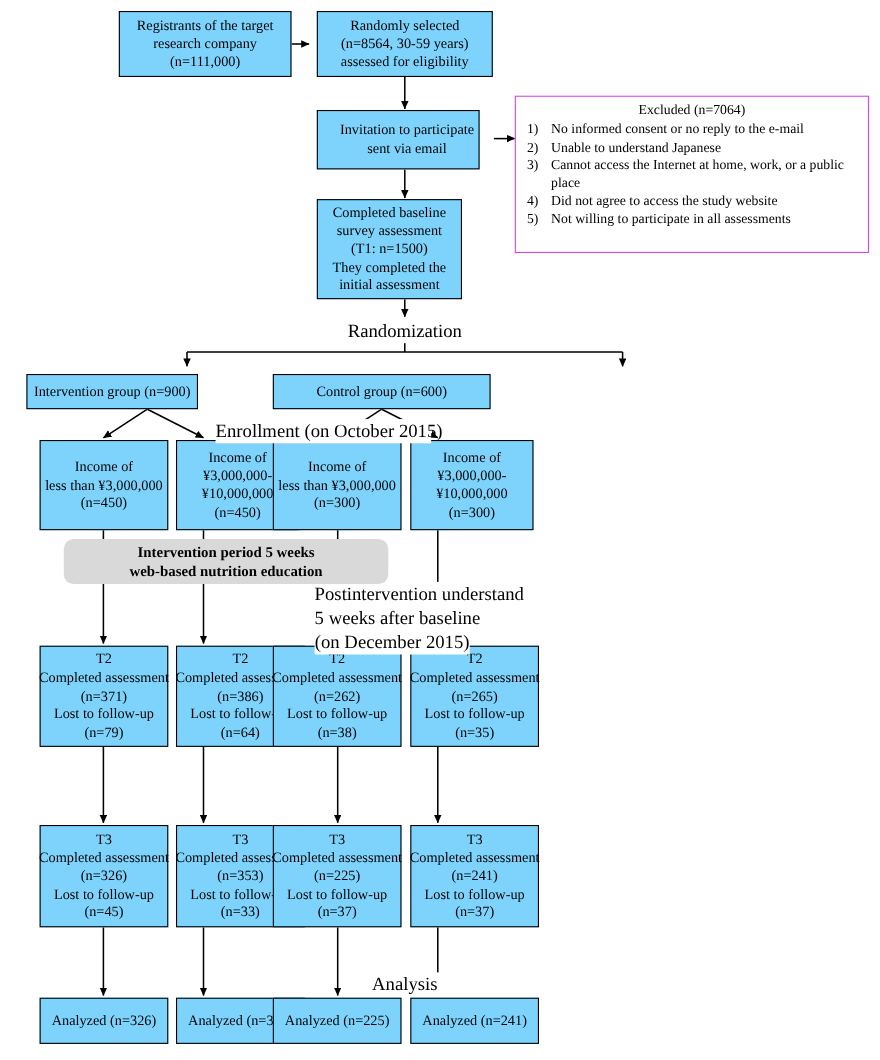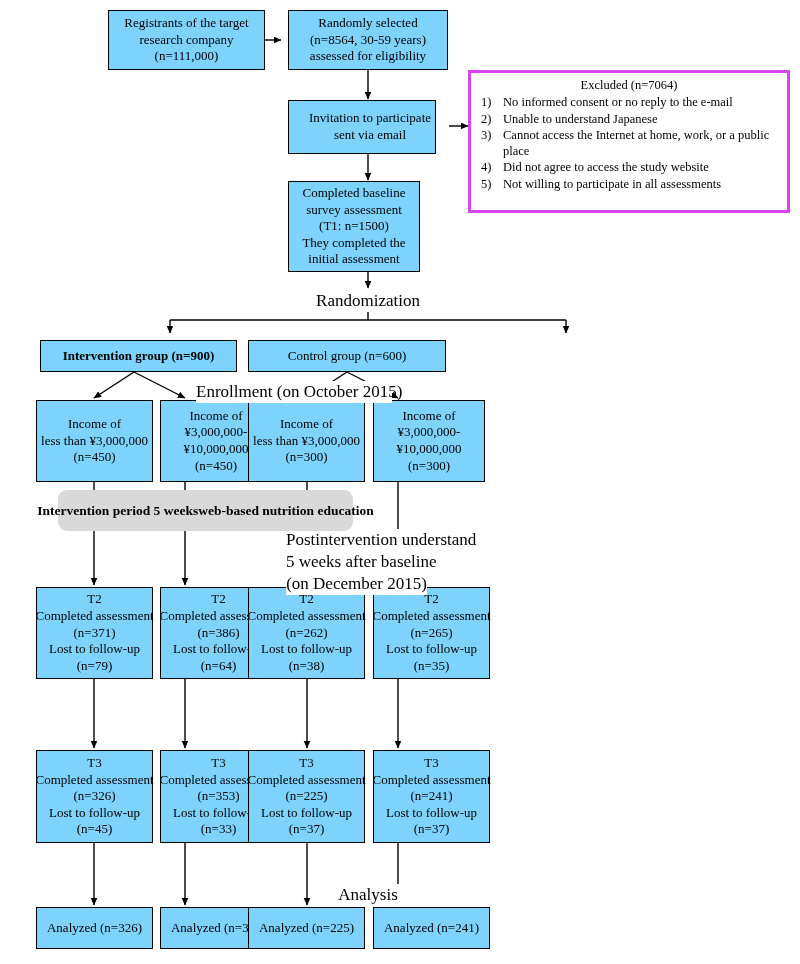--- a/index.html
+++ b/index.html
@@ -40,40 +40,41 @@
     z-index: 4;
     white-space: nowrap;
   }
   .label .ln { display: block; }
 
   .grayband {
     position: absolute;
     background: #d9d9d9;
     border-radius: 9px;
     display: flex;
-    flex-direction: row;
+    flex-direction: column;
     align-items: center;
     justify-content: center;
     font-weight: bold;
     font-size: 13.5px;
     line-height: 1.32;
     text-align: center;
     z-index: 5;
   }
   .grayband .ln { display: block; white-space: nowrap; }
 
   
   .exbox {
     position: absolute;
-    border: 3px solid #d946ef;
+    border: 1px solid #d946ef;
     background: #ffffff;
     font-size: 12.5px;
     line-height: 1.3;
     z-index: 3;
     padding: 4px 6px 4px 6px;
+    margin-top: 17px;
   }
   .exbox .extitle { text-align: center; display: block; margin-bottom: 1px; }
   .exbox ol { margin: 0; padding: 0; list-style: none; }
   .exbox li {
     position: relative;
     padding-left: 26px;
     margin: 0;
   }
   .exbox li .num {
     position: absolute;
@@ -182,21 +183,21 @@
     <span class="ln">survey assessment</span>
     <span class="ln">(T1: n=1500)</span>
     <span class="ln">They completed the</span>
     <span class="ln">initial assessment</span>
   </div>
 
   <div class="label" style="left:308px; top:290px; width:120px;">
     <span class="ln">Randomization</span>
   </div>
 
-  <div class="box" style="left:40px; top:340px; width:197px; height:32px;font-weight:bold;">
+  <div class="box" style="left:24px; top:340px; width:156px; height:32px;">
     <span class="ln">Intervention group (n=900)</span>
   </div>
   <div class="box" style="left:248px; top:340px; width:198px; height:32px;">
     <span class="ln">Control group (n=600)</span>
   </div>
 
   <div class="label" style="left:196px; top:381px; width:196px;">
     <span class="ln">Enrollment (on October 2015)</span>
   </div>
 

